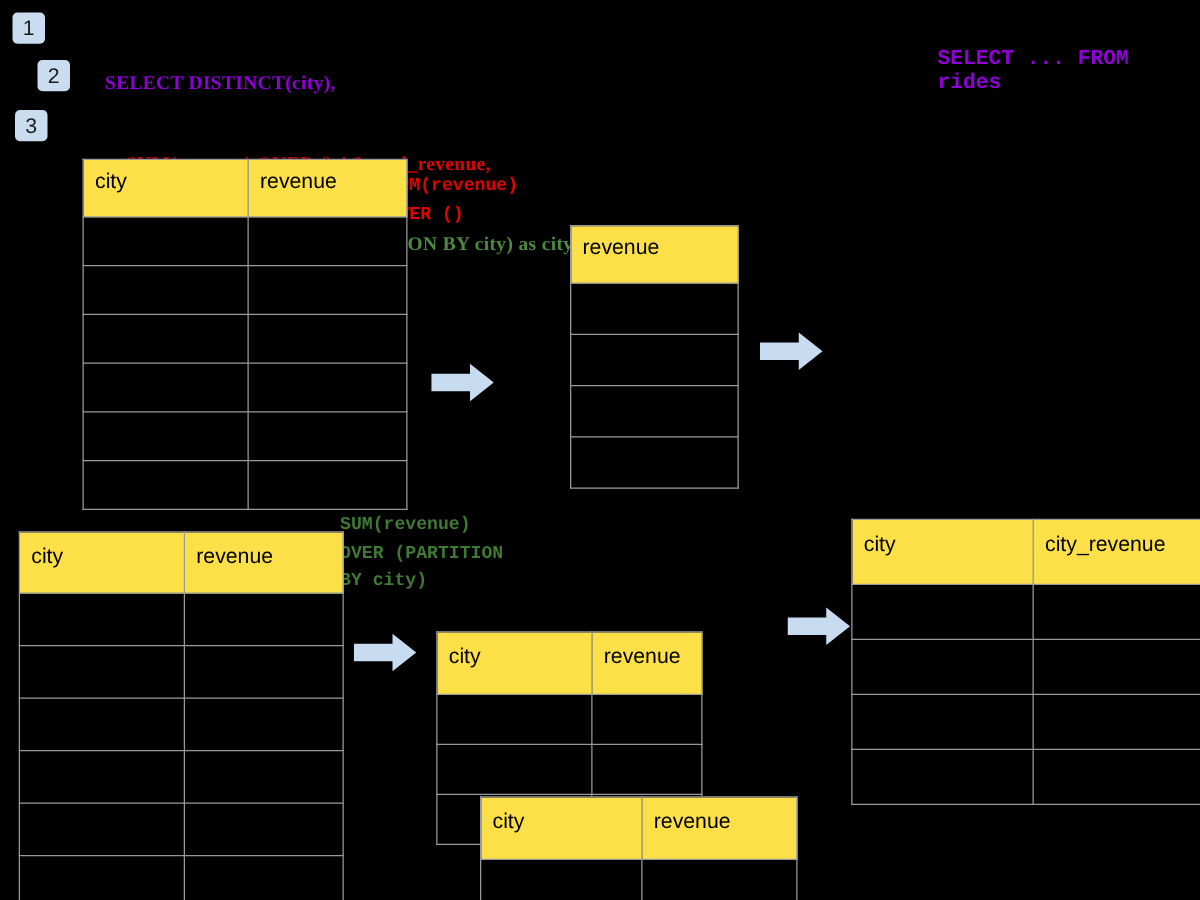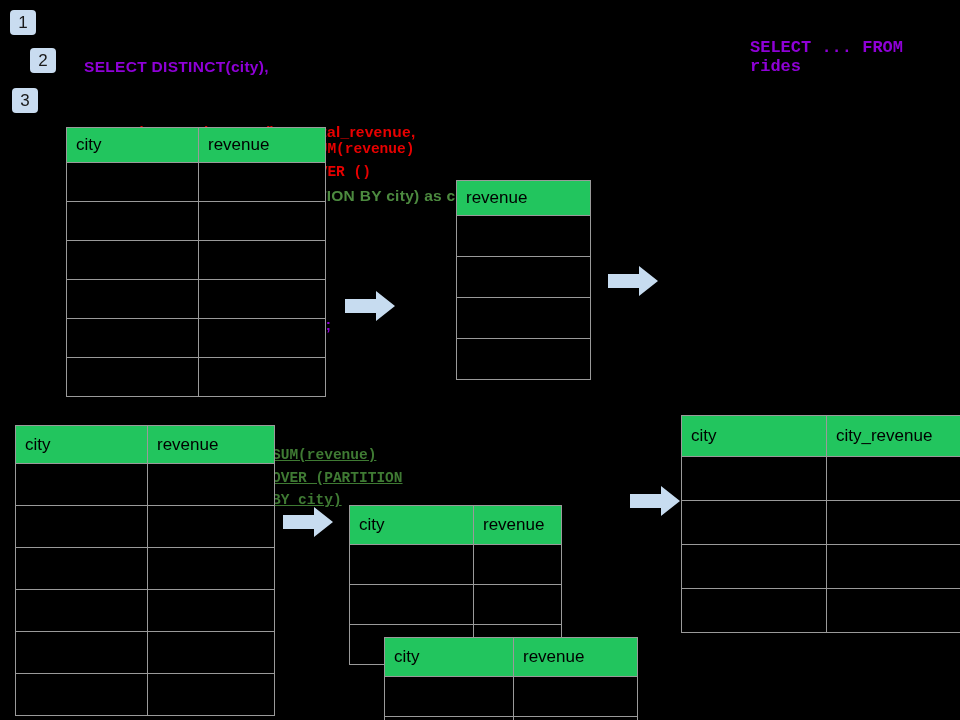--- a/index.html
+++ b/index.html
@@ -28,21 +28,21 @@
     display: flex;
     align-items: center;
     justify-content: center;
     width: 26px;
     height: 25px;
   }
 
   
   .code {
     position: absolute;
-    font-family: Liberation Sans, sans-serif;
+    font-family: Liberation Serif, serif;
     font-size: 15.5px;
     letter-spacing: 0.3px;
     white-space: pre;
     font-weight: bold;
   }
   .code .purple { color: #8f00d7; }
   .code .red    { color: #e80000; }
   .code .green  { color: #4c8a3f; }
 
   .side-note {
@@ -73,25 +73,25 @@
     border-collapse: collapse;
     table-layout: fixed;
     background: #000000;
   }
   .tbl td {
     border: 1px solid #9a9a9a;
     padding: 0;
     background: #000000;
   }
   .tbl td.hd {
-    background: #22c55e;
+    background: #fde047;
     color: #000000;
     font-family: "Liberation Sans", sans-serif;
     font-size: 17px;
-    padding: 0 0 0 9px;
+    padding: 0 0 11px 9px;
     vertical-align: middle;
   }
 
   
   .arrow {
     position: absolute;
   }
 </style>
 </head>
 <body>
@@ -115,21 +115,21 @@
     <div class="purple">  FROM rides</div>
     <div class="purple">  ORDER by city_revenue DESC;</div>
   </div>
 
   <div class="side-note" style="left:750px; top:38px;">SELECT ... FROM
 rides</div>
 
   <div class="annot red" style="left:310px; top:138px;">SUM(revenue)
 OVER ()</div>
 
-  <div class="annot green" style="left:272px; top:444px;text-decoration:underline;">SUM(revenue)
+  <div class="annot green" style="left:272px; top:409px;">SUM(revenue)
 OVER (PARTITION
 BY city)</div>
 
   <table class="tbl" style="left:66px; top:127px; width:239px;">
     <tbody>
         <tr>
       <td class="hd" style="width:122px; height:34px;">city</td>
       <td class="hd" style="width:117px; height:34px;">revenue</td>
     </tr>
     <tr>

